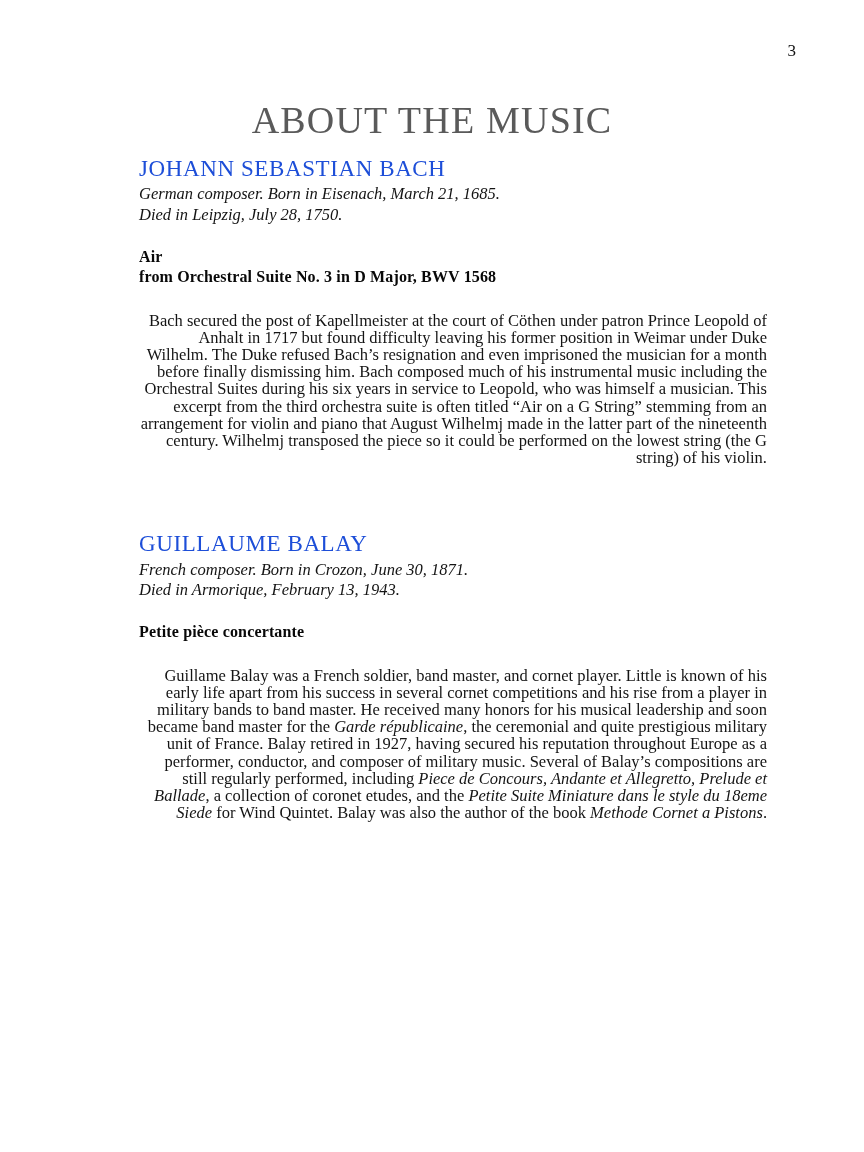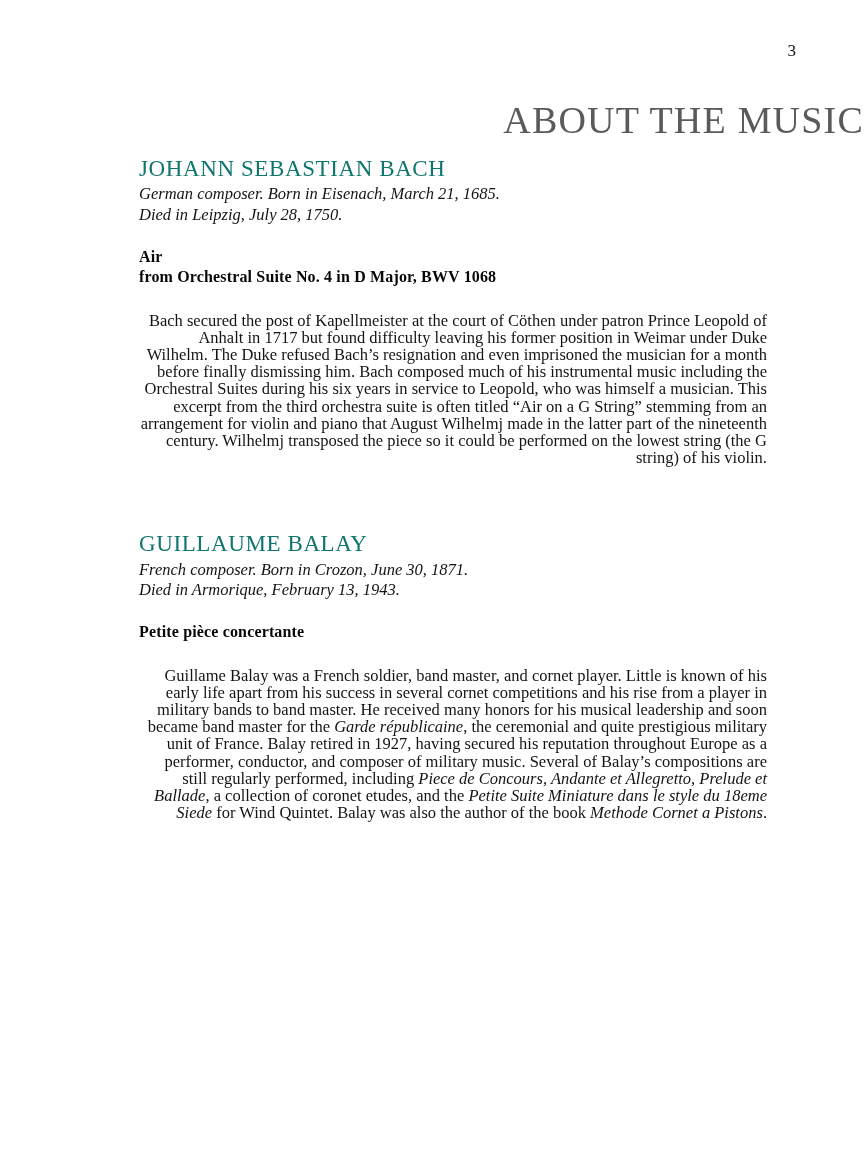--- a/index.html
+++ b/index.html
@@ -32,21 +32,21 @@
     color: #111111;
     font-family: "Liberation Serif", "DejaVu Serif", serif;
   }
 
   
   .doc-title {
     position: absolute;
     top: 76px;
     left: 0;
     width: 864px;
-    text-align: right;
+    text-align: center;
     font-size: 38px;
     line-height: 1.05;
     letter-spacing: 1.2px;
     color: #5a5a5a;
     font-weight: 400;
     font-family: "Liberation Serif", "DejaVu Serif", serif;
   }
 
   
   .content {
@@ -60,21 +60,21 @@
     margin: 0;
   }
   .composer-block.second {
     margin-top: 64px;
   }
 
   .composer-name {
     font-size: 23px;
     line-height: 1.18;
     letter-spacing: 0.6px;
-    color: #0f766e;
+    color: #1d4ed8;
     font-weight: 400;
     margin: 0 0 2px 0;
     font-family: "Liberation Serif", "DejaVu Serif", serif;
   }
 
   .composer-bio {
     font-size: 16.5px;
     line-height: 1.26;
     color: #141414;
     margin: 0;
@@ -115,21 +115,21 @@
 
       <h2 class="composer-name">JOHANN SEBASTIAN BACH</h2>
 
       <div class="composer-bio">
         <div>German composer. Born in Eisenach, March 21, 1685.</div>
         <div>Died in Leipzig, July 28, 1750.</div>
       </div>
 
       <div class="work-title">
         <div>Air</div>
-        <div>from Orchestral Suite No. 4 in D Major, BWV 1068</div>
+        <div>from Orchestral Suite No. 3 in D Major, BWV 1568</div>
       </div>
 
       <p class="body-text">Bach secured the post of Kapellmeister at the court of Cöthen under patron Prince Leopold of Anhalt in 1717 but found difficulty leaving his former position in Weimar under Duke Wilhelm. The Duke refused Bach’s resignation and even imprisoned the musician for a month before finally dismissing him. Bach composed much of his instrumental music including the Orchestral Suites during his six years in service to Leopold, who was himself a musician. This excerpt from the third orchestra suite is often titled “Air on a G String” stemming from an arrangement for violin and piano that August Wilhelmj made in the latter part of the nineteenth century. Wilhelmj transposed the piece so it could be performed on the lowest string (the G string) of his violin.</p>
     </section>
 
     <section class="composer-block second">
 
       <h2 class="composer-name">GUILLAUME BALAY</h2>
 
       <div class="composer-bio">

